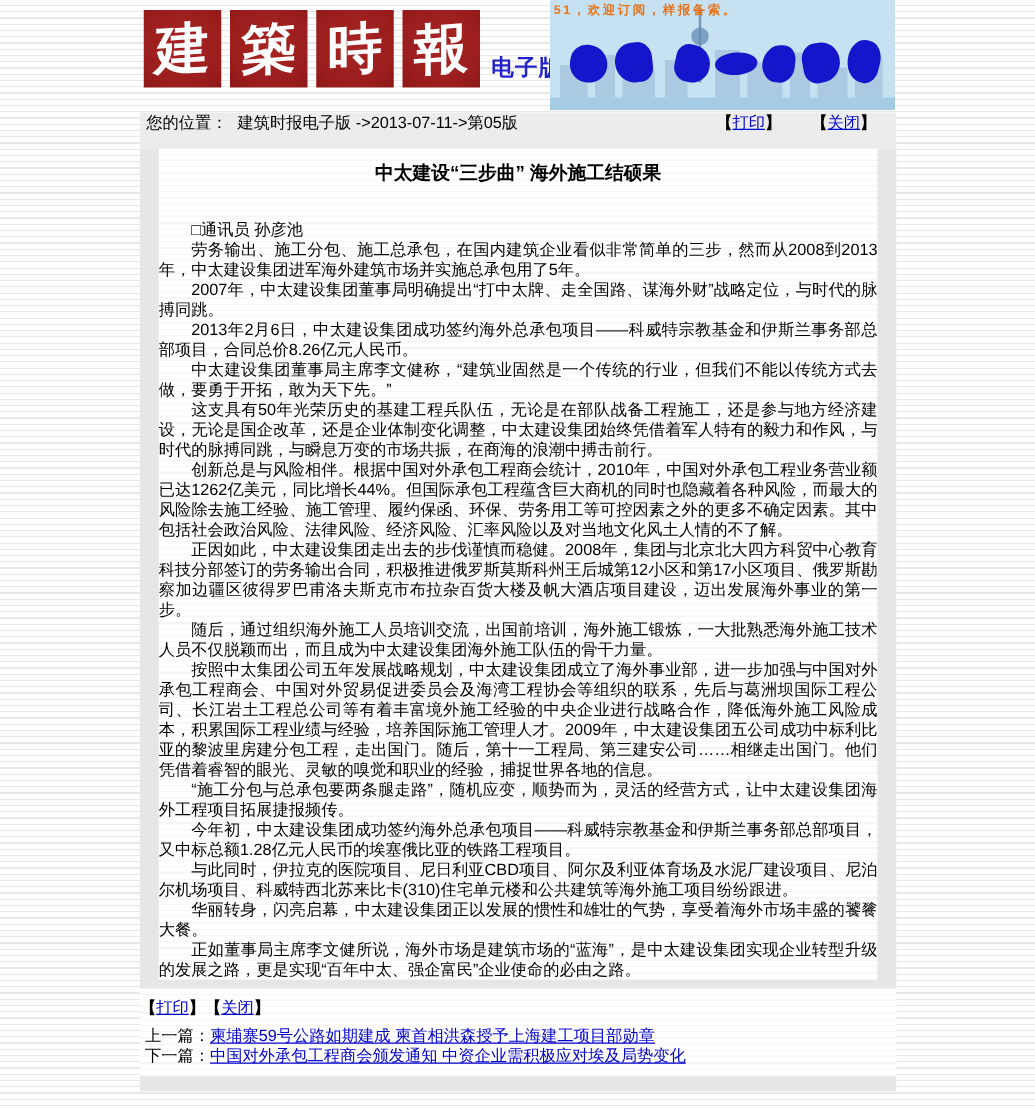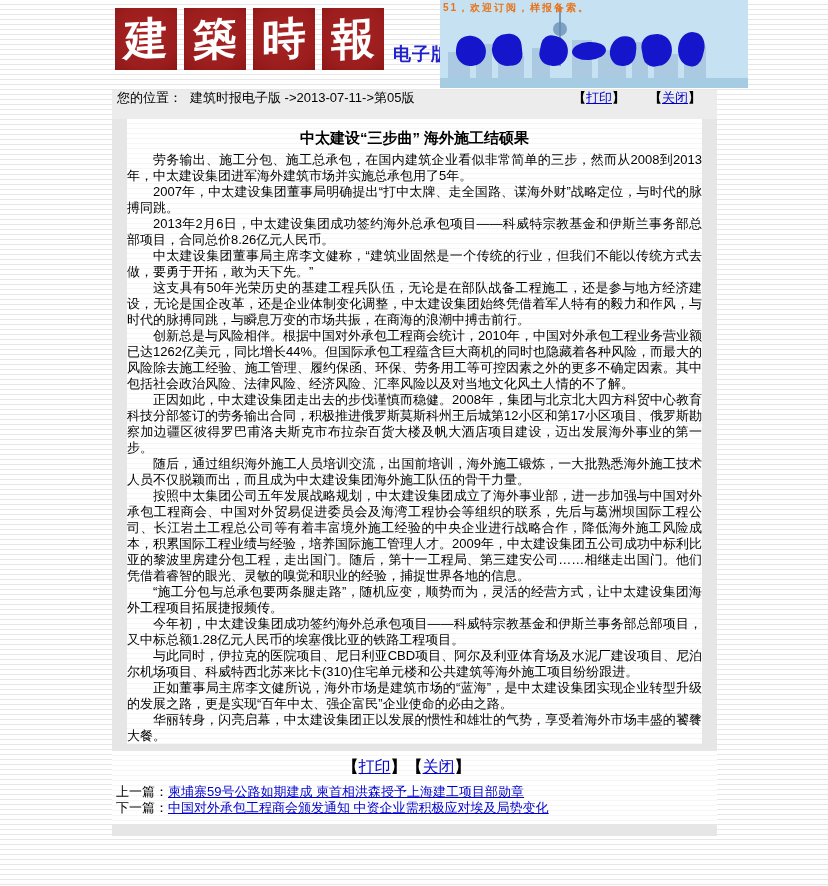--- a/index.html
+++ b/index.html
@@ -20,21 +20,21 @@
     color:#fff; display:flex; align-items:center; justify-content:center;
     font-family:"DejaVu Serif", serif; font-size:44px; font-weight:bold;
     transform-origin:center; 
   }
   .logo-block span { display:block; transform:rotate(-4deg) skewX(-4deg); }
   .edition {
     color:#2222cc; font-size:18px; font-weight:bold; letter-spacing:1px;
     margin-left:2px; padding-bottom:4px;
   }
   .banner {
-    position:absolute; left:440px; top:0; width:308px; height:88px; overflow:hidden;
+    position:absolute; left:440px; top:0; width:276px; height:88px; overflow:hidden;
     background: linear-gradient(to bottom, #f0f8fd 0%, #d4e9f6 40%, #b3d8ec 75%, #9fccе3 100%);
     background-color:#c6e2f2;
     text-decoration:underline;
   }
   .banner-orange {
     position:absolute; left:3px; top:1px; font-size:10px; font-weight:bold;
     color:#e8731a; letter-spacing:2px; white-space:nowrap;
   }
   .sky-block { position:absolute; background:rgba(130,165,200,0.40); }
   .tower-mast { position:absolute; left:119px; top:6px; width:2px; height:60px; background:rgba(90,130,170,0.75); }
@@ -62,21 +62,21 @@
     padding:5px 0 0 0;
   }
   .article-title { text-align:center; font-size:15px; font-weight:bold; padding:5px 0 4px 0; }
   .byline { margin-top:24px; font-size:13px; line-height:16px; text-indent:2em; }
   .article-body p { font-size:13px; line-height:16px; text-indent:2em; text-align:justify; }
 
   .below-box {
     background: repeating-linear-gradient(to bottom, #ffffff 0px, #ffffff 4px, #f6f6f6 4px, #f6f6f6 5px);
     padding:6px 0 8px 0;
   }
-  .actions-bottom { text-align:center; font-size:16px; padding-right:16px; white-space:nowrap; }
+  .actions-bottom { text-align:left; font-size:13px; padding-right:16px; white-space:nowrap; }
   .pager { margin-top:6px; font-size:13px; line-height:16px; padding-left:4px; }
   .pager-row { white-space:nowrap; overflow:hidden; }
   .gray-strip { height:12px; background:#e6e6e6; }
 
   
   .footer { padding-top:7px; text-align:center; font-size:13px; line-height:17px; }
 </style>
 </head>
 <body>
 
@@ -134,35 +134,36 @@
       </div>
       <div class="actions-top">
         <span><span class="bracket">【</span><a class="blue-link">打印</a><span class="bracket">】</span></span>
         <span><span class="bracket">【</span><a class="blue-link">关闭</a><span class="bracket">】</span></span>
       </div>
     </div>
 
     <div class="article-outer">
       <div class="article-box">
         <div class="article-title">中太建设“三步曲” 海外施工结硕果</div>
+        <div class="byline">□通讯员 孙彦池</div>
         <div class="article-body">
           <p>劳务输出、施工分包、施工总承包，在国内建筑企业看似非常简单的三步，然而从2008到2013年，中太建设集团进军海外建筑市场并实施总承包用了5年。</p>
           <p>2007年，中太建设集团董事局明确提出“打中太牌、走全国路、谋海外财”战略定位，与时代的脉搏同跳。</p>
           <p>2013年2月6日，中太建设集团成功签约海外总承包项目——科威特宗教基金和伊斯兰事务部总部项目，合同总价8.26亿元人民币。</p>
           <p>中太建设集团董事局主席李文健称，“建筑业固然是一个传统的行业，但我们不能以传统方式去做，要勇于开拓，敢为天下先。”</p>
           <p>这支具有50年光荣历史的基建工程兵队伍，无论是在部队战备工程施工，还是参与地方经济建设，无论是国企改革，还是企业体制变化调整，中太建设集团始终凭借着军人特有的毅力和作风，与时代的脉搏同跳，与瞬息万变的市场共振，在商海的浪潮中搏击前行。</p>
           <p>创新总是与风险相伴。根据中国对外承包工程商会统计，2010年，中国对外承包工程业务营业额已达1262亿美元，同比增长44%。但国际承包工程蕴含巨大商机的同时也隐藏着各种风险，而最大的风险除去施工经验、施工管理、履约保函、环保、劳务用工等可控因素之外的更多不确定因素。其中包括社会政治风险、法律风险、经济风险、汇率风险以及对当地文化风土人情的不了解。</p>
           <p>正因如此，中太建设集团走出去的步伐谨慎而稳健。2008年，集团与北京北大四方科贸中心教育科技分部签订的劳务输出合同，积极推进俄罗斯莫斯科州王后城第12小区和第17小区项目、俄罗斯勘察加边疆区彼得罗巴甫洛夫斯克市布拉杂百货大楼及帆大酒店项目建设，迈出发展海外事业的第一步。</p>
           <p>随后，通过组织海外施工人员培训交流，出国前培训，海外施工锻炼，一大批熟悉海外施工技术人员不仅脱颖而出，而且成为中太建设集团海外施工队伍的骨干力量。</p>
           <p>按照中太集团公司五年发展战略规划，中太建设集团成立了海外事业部，进一步加强与中国对外承包工程商会、中国对外贸易促进委员会及海湾工程协会等组织的联系，先后与葛洲坝国际工程公司、长江岩土工程总公司等有着丰富境外施工经验的中央企业进行战略合作，降低海外施工风险成本，积累国际工程业绩与经验，培养国际施工管理人才。2009年，中太建设集团五公司成功中标利比亚的黎波里房建分包工程，走出国门。随后，第十一工程局、第三建安公司……相继走出国门。他们凭借着睿智的眼光、灵敏的嗅觉和职业的经验，捕捉世界各地的信息。</p>
           <p>“施工分包与总承包要两条腿走路”，随机应变，顺势而为，灵活的经营方式，让中太建设集团海外工程项目拓展捷报频传。</p>
           <p>今年初，中太建设集团成功签约海外总承包项目——科威特宗教基金和伊斯兰事务部总部项目，又中标总额1.28亿元人民币的埃塞俄比亚的铁路工程项目。</p>
           <p>与此同时，伊拉克的医院项目、尼日利亚CBD项目、阿尔及利亚体育场及水泥厂建设项目、尼泊尔机场项目、科威特西北苏来比卡(310)住宅单元楼和公共建筑等海外施工项目纷纷跟进。</p>
+          <p>华丽转身，闪亮启幕，中太建设集团正以发展的惯性和雄壮的气势，享受着海外市场丰盛的饕餮大餐。</p>
           <p>正如董事局主席李文健所说，海外市场是建筑市场的“蓝海”，是中太建设集团实现企业转型升级的发展之路，更是实现“百年中太、强企富民”企业使命的必由之路。</p>
-          <p>华丽转身，闪亮启幕，中太建设集团正以发展的惯性和雄壮的气势，享受着海外市场丰盛的饕餮大餐。</p>
         </div>
       </div>
     </div>
 
     <div class="below-box">
       <div class="actions-bottom">
         <span><span class="bracket">【</span><a class="blue-link">打印</a><span class="bracket">】</span></span><span><span class="bracket">【</span><a class="blue-link">关闭</a><span class="bracket">】</span></span>
       </div>
       <div class="pager">
         <div class="pager-row">

